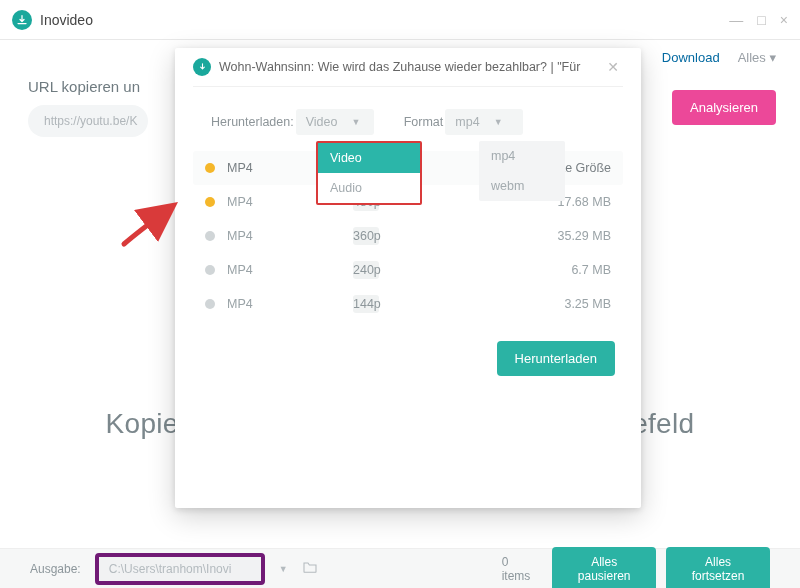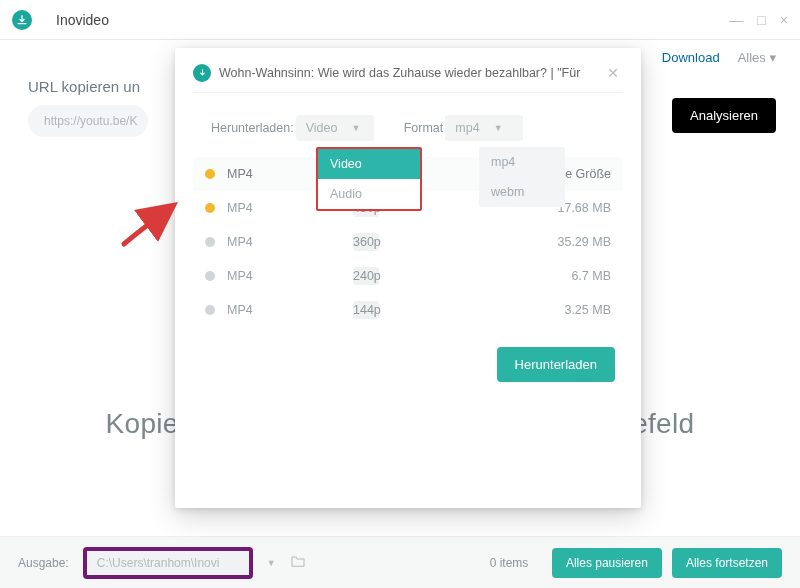--- a/index.html
+++ b/index.html
@@ -11,21 +11,21 @@
     overflow: hidden;
     position: relative;
   }
   
   .titlebar {
     height: 40px;
     border-bottom: 1px solid #e8e8e8;
     display: flex;
     align-items: center;
     padding: 0 12px;
-    gap: 24px;
+    gap: 8px;
     color: #555;
     position: relative;
   }
   .titlebar .app-icon {
     width: 20px; height: 20px;
     border-radius: 50%;
     background: #1aa89c;
     display:flex; align-items:center; justify-content:center;
   }
   .titlebar .app-icon svg { width: 12px; height:12px; }
@@ -78,22 +78,22 @@
     padding: 9px 16px;
     color:#b0b6ba;
     font-size: 12px;
     width: 120px;
     white-space: nowrap;
     overflow:hidden;
   }
   .analyze-btn {
     position:absolute;
     right: 24px;
-    top: 20px;
-    background:#000000;
+    top: 12px;
+    background:#ec4899;
     color:#fff;
     border:none;
     border-radius:4px;
     padding:10px 18px;
     font-size:13px;
     cursor:pointer;
   }
   .big-hint {
     position:absolute;
     left:0; right:0;
@@ -102,26 +102,26 @@
     color:#7b878c;
     font-size: 28px;
     font-weight:300;
     letter-spacing:0.3px;
   }
 
   
   .statusbar {
     position:absolute;
     left:0; right:0; bottom:0;
-    height: 52px;
+    height: 40px;
     background:#f6f7f7;
     border-top:1px solid #eee;
     display:flex;
     align-items:center;
-    padding: 0 18px;
+    padding: 0 30px;
     gap: 14px;
     font-size: 12px;
     color:#8c969b;
   }
   .statusbar .path {
     background:#f1f2f3;
     border:4px solid #701a75;
     border-radius:4px;
     padding: 5px 10px;
     color:#b4bbbf;
@@ -141,21 +141,21 @@
   
   .dialog {
     position:absolute;
     left: 175px;
     top: 48px;
     width: 466px;
     height: 460px;
     background:#fff;
     box-shadow: 0 8px 28px rgba(0,0,0,0.18), 0 2px 6px rgba(0,0,0,0.12);
     border-radius: 2px;
-    padding: 16px 18px 20px 18px;
+    padding: 10px 18px 20px 18px;
     z-index: 20;
   }
   .dialog-head {
     display:flex; align-items:center; gap:8px;
     border-bottom: 1px solid #f0f0f0;
     padding-bottom: 10px;
   }
   .dialog-head .icon {
     width:18px; height:18px; border-radius:50%;
     background:#1aa89c;

